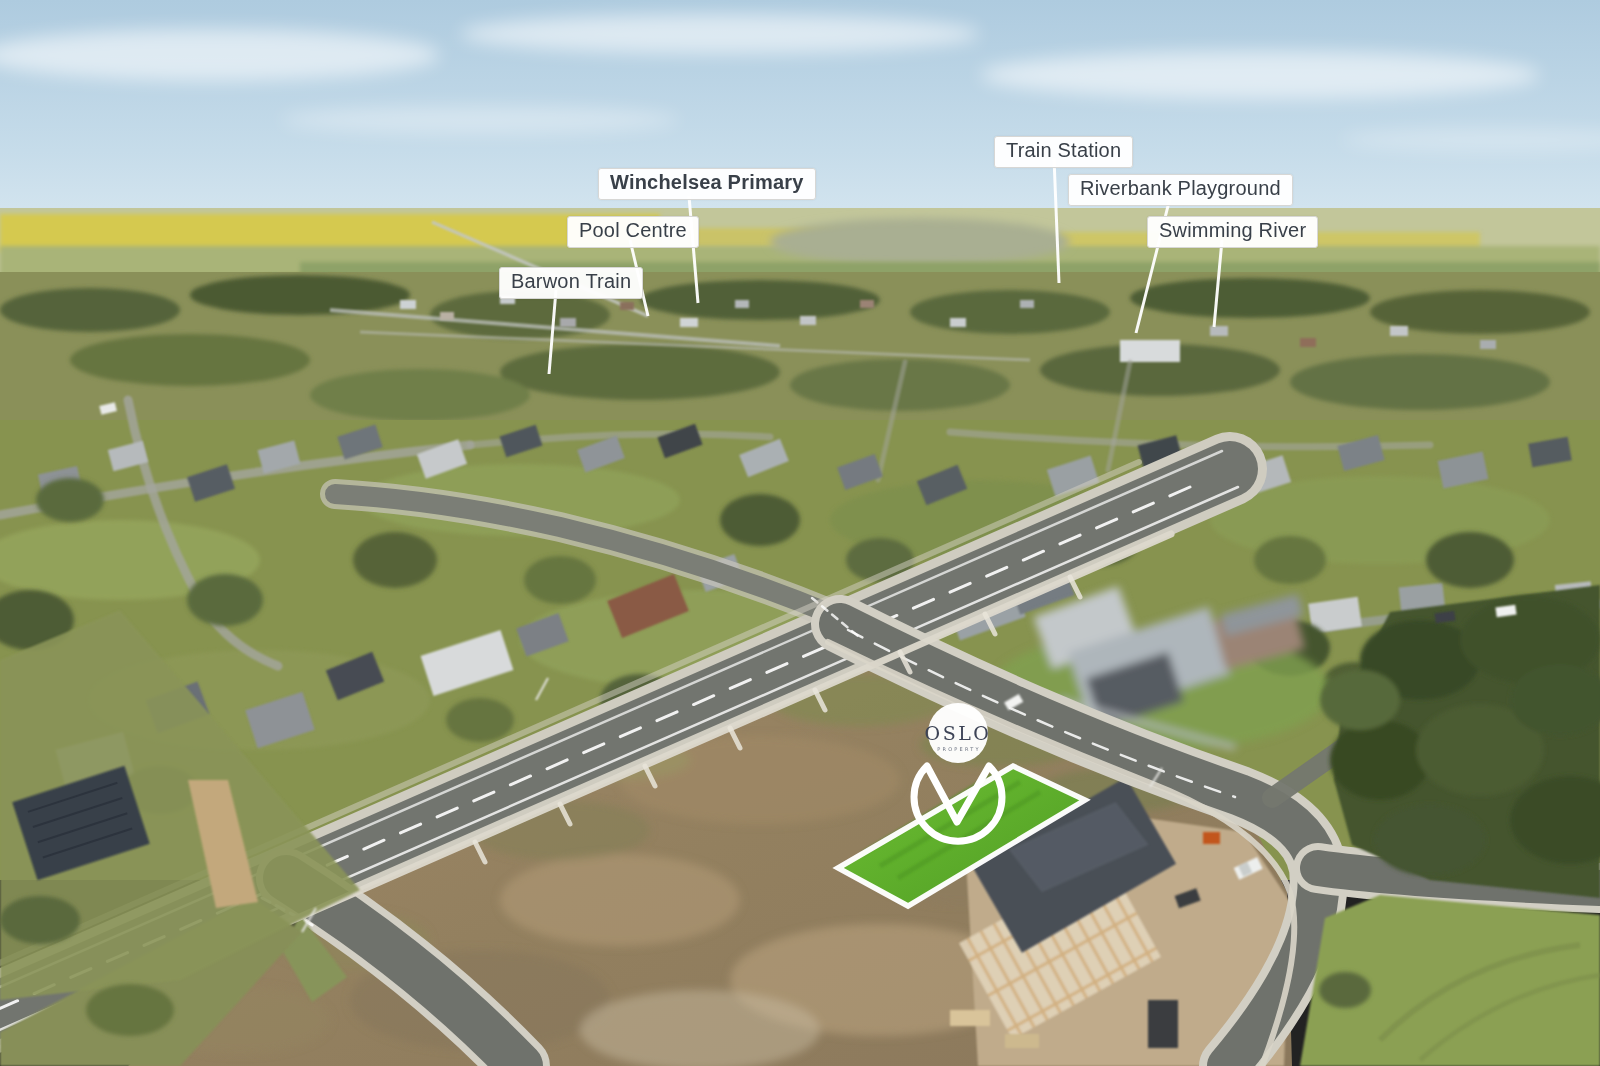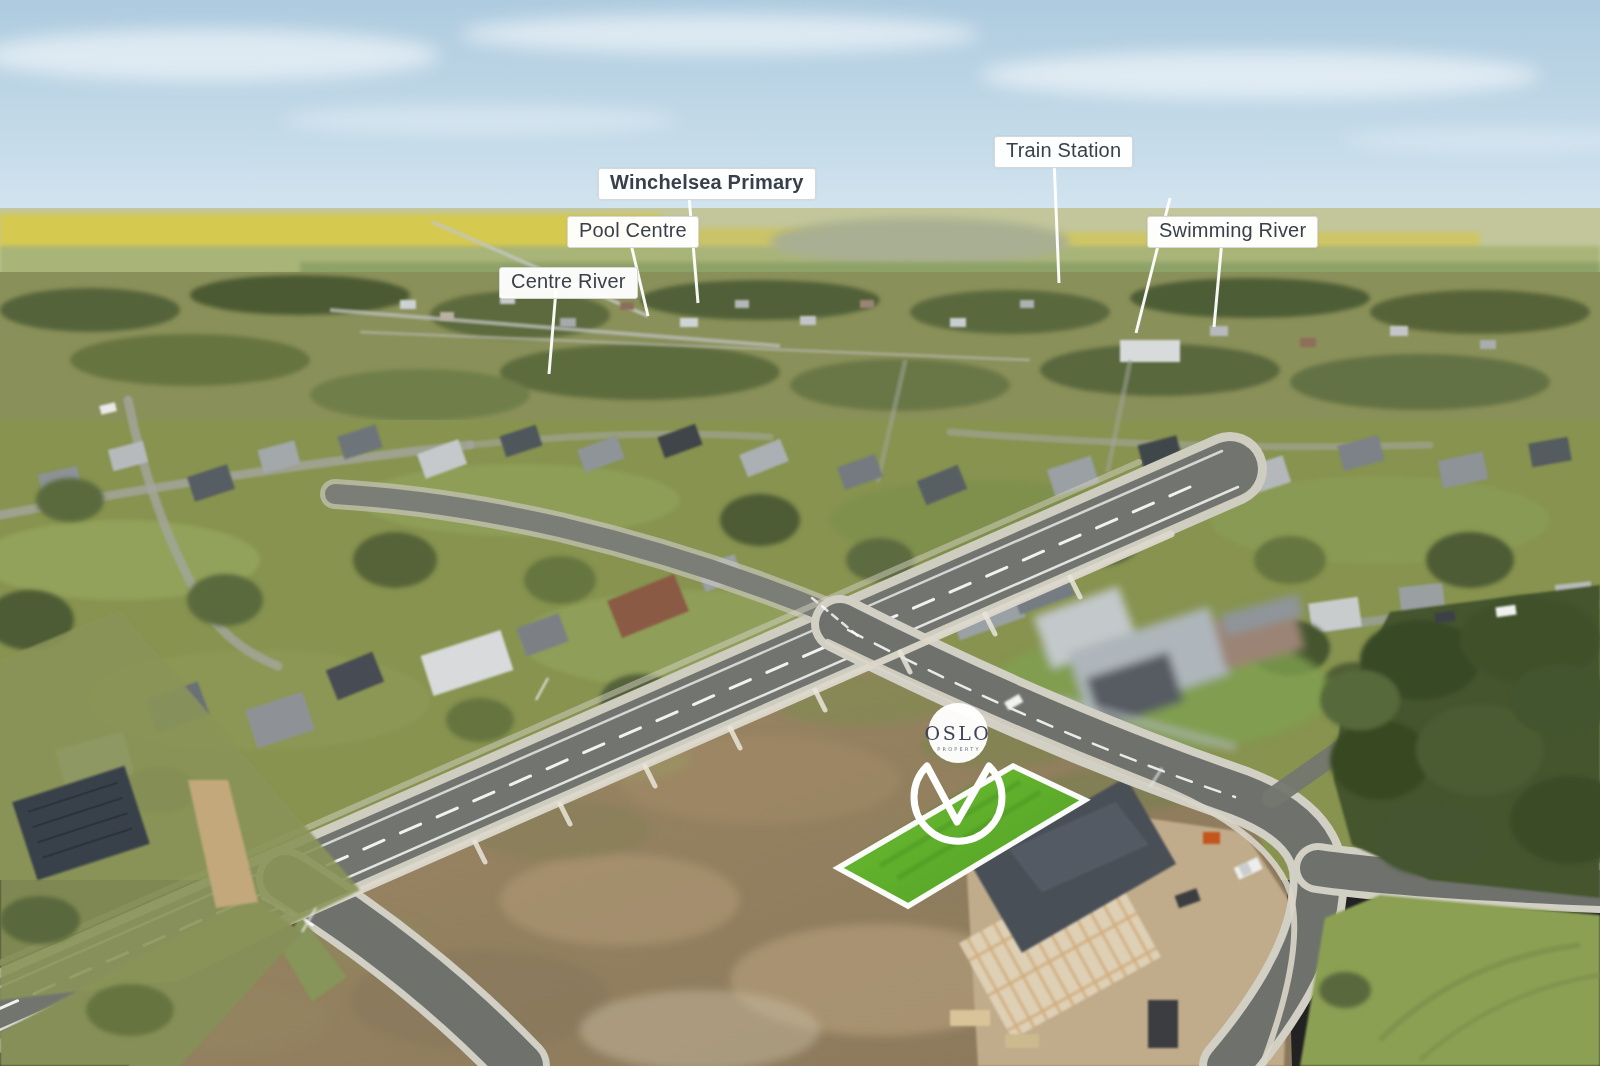--- a/index.html
+++ b/index.html
@@ -375,18 +375,19 @@
   </g>
 
   <g>
     <path d="M 927,766 L 957,822 L 989,766 A 44 44 0 1 1 927,766 Z" fill="none" stroke="#ffffff" stroke-width="7" stroke-linejoin="round"></path>
     <circle cx="958" cy="733" r="30" fill="#ffffff" opacity="0.97"></circle>
     <text x="958" y="740" text-anchor="middle" font-family="DejaVu Serif, Liberation Serif, serif" font-size="19" letter-spacing="2.5" fill="#3d4356">OSLO</text>
     <text x="959" y="751" text-anchor="middle" font-family="DejaVu Sans, Liberation Sans, sans-serif" font-size="5" letter-spacing="2.2" fill="#6b7280">PROPERTY</text>
   </g>
 </svg>
 
-  <div class="loc-label" id="lbl-barwon-river">Centre River</div>
+  <div class="loc-label" id="lbl-barwon-river">Barwon Train</div>
   <div class="loc-label" id="lbl-town-centre">Pool Centre</div>
   <div class="loc-label" id="lbl-winchelsea-primary">Winchelsea Primary</div>
   <div class="loc-label" id="lbl-train-station">Train Station</div>
+  <div class="loc-label" id="lbl-riverbank-playground">Riverbank Playground</div>
   <div class="loc-label" id="lbl-swimming-pool">Swimming River</div>
 </div>
 
 </body></html>

